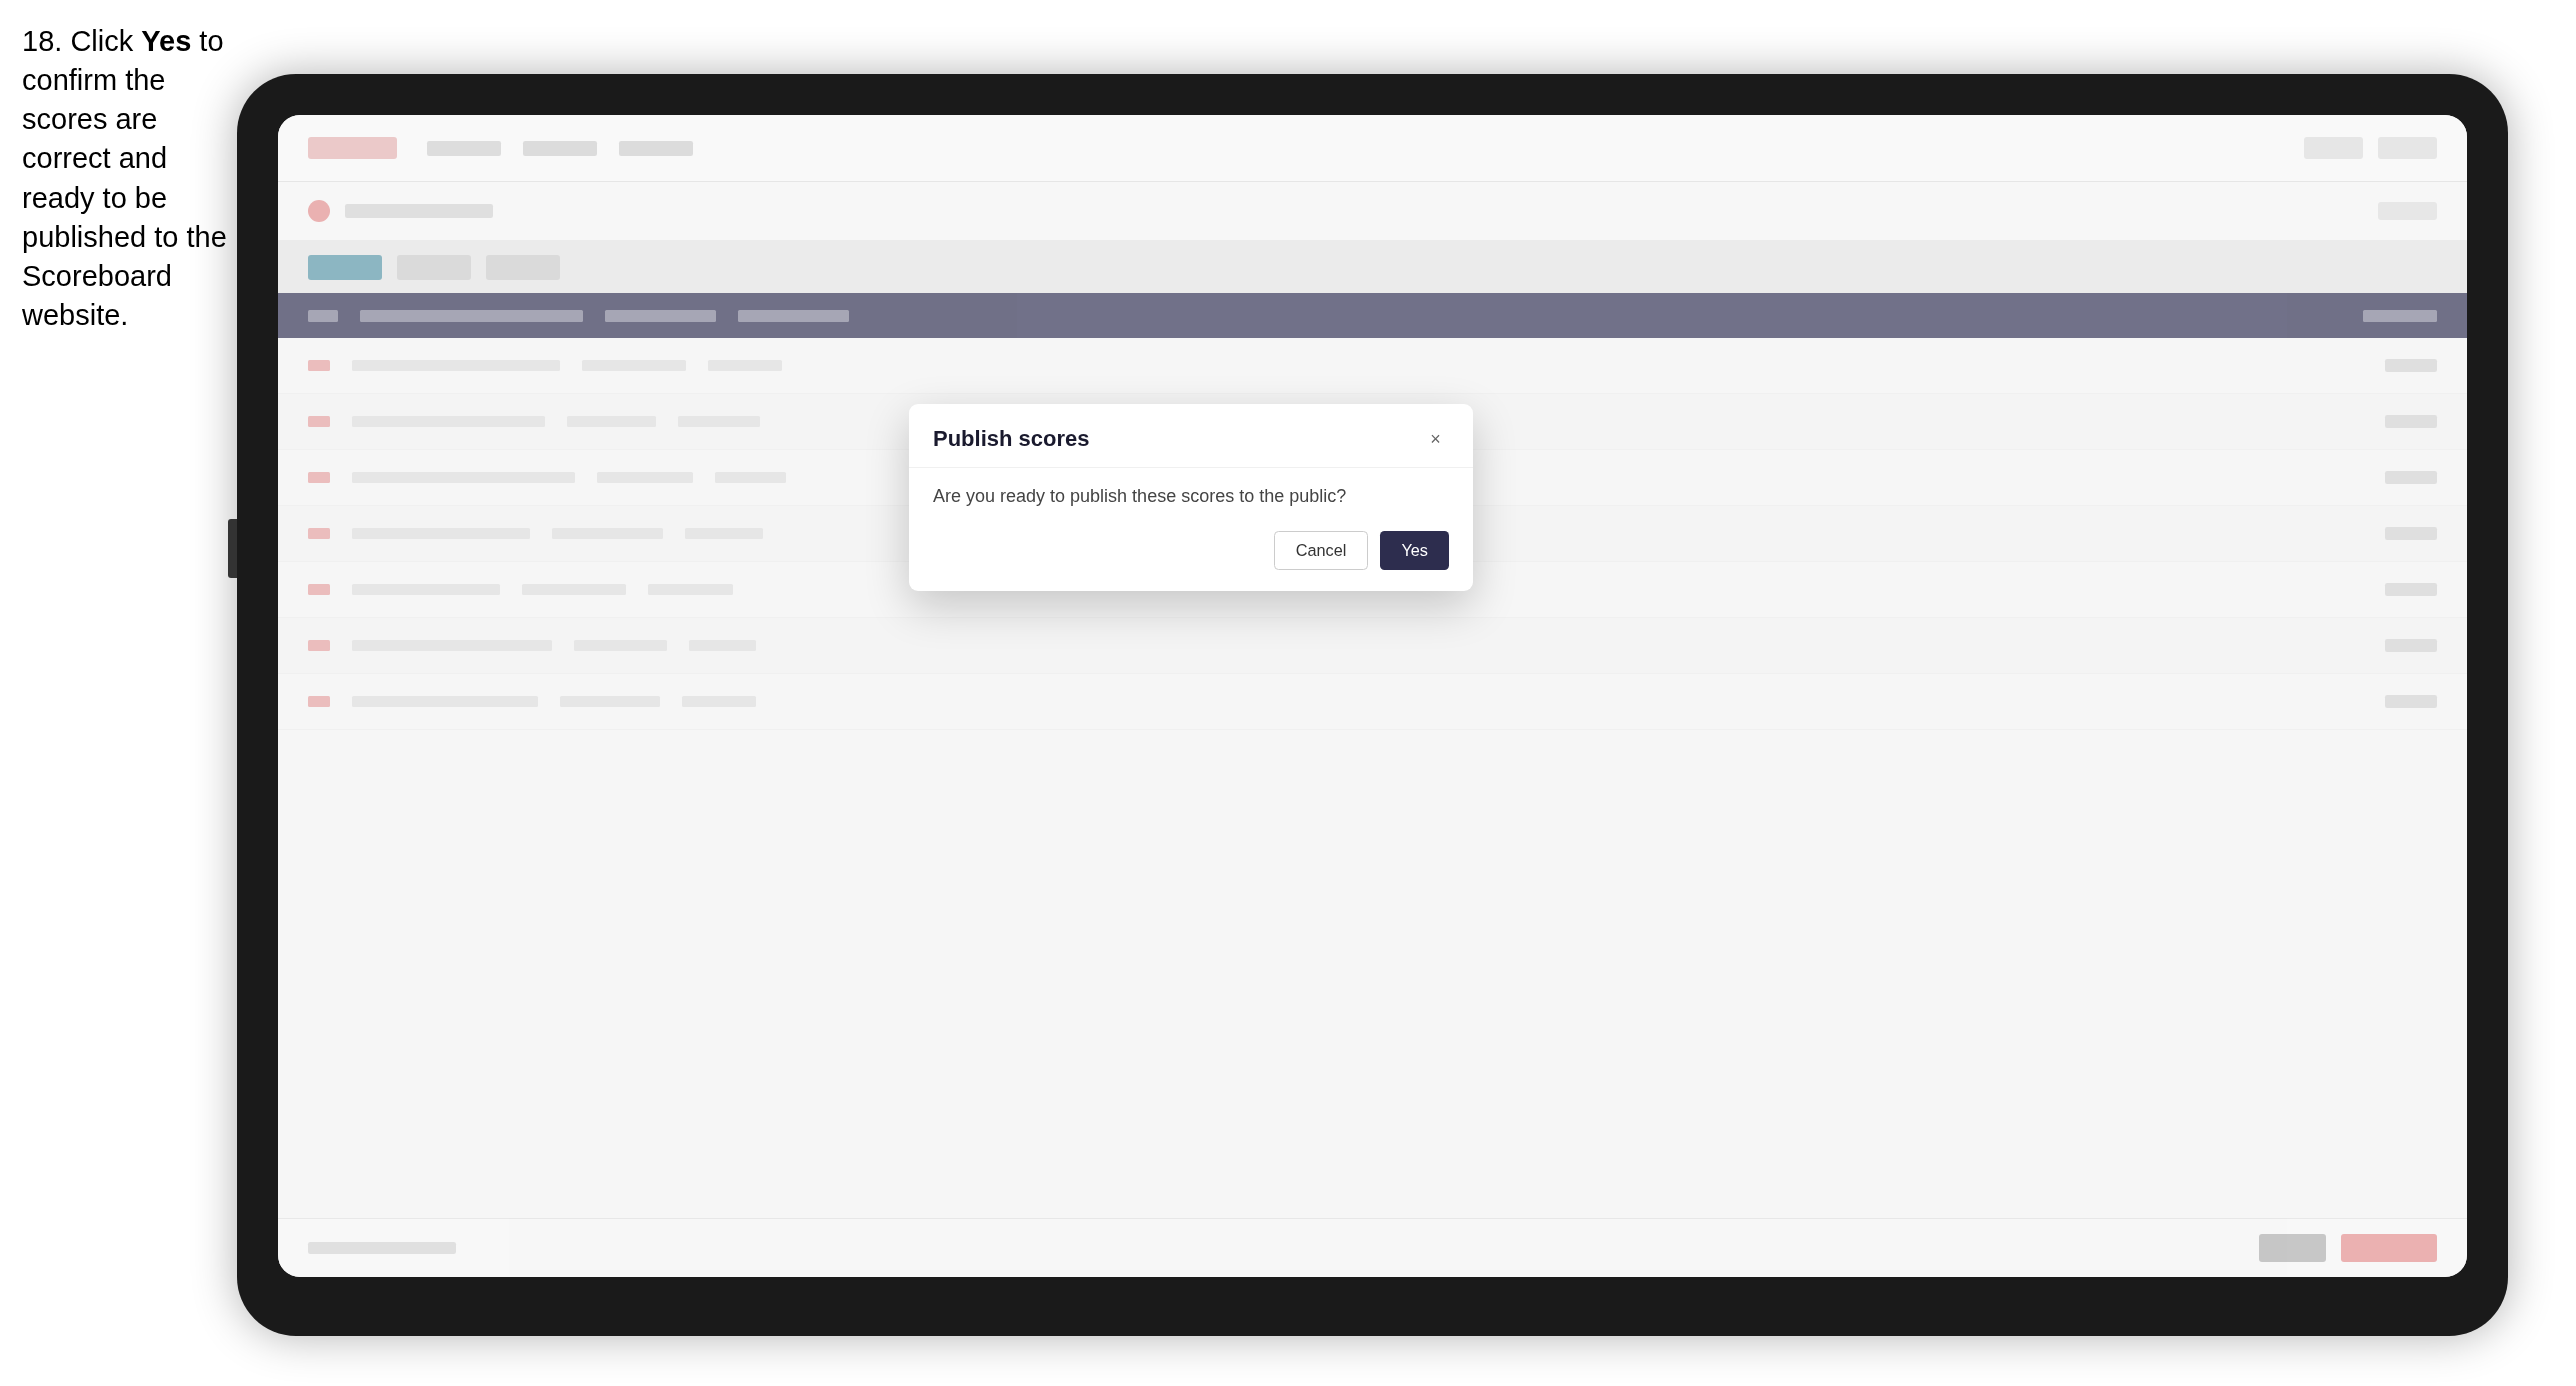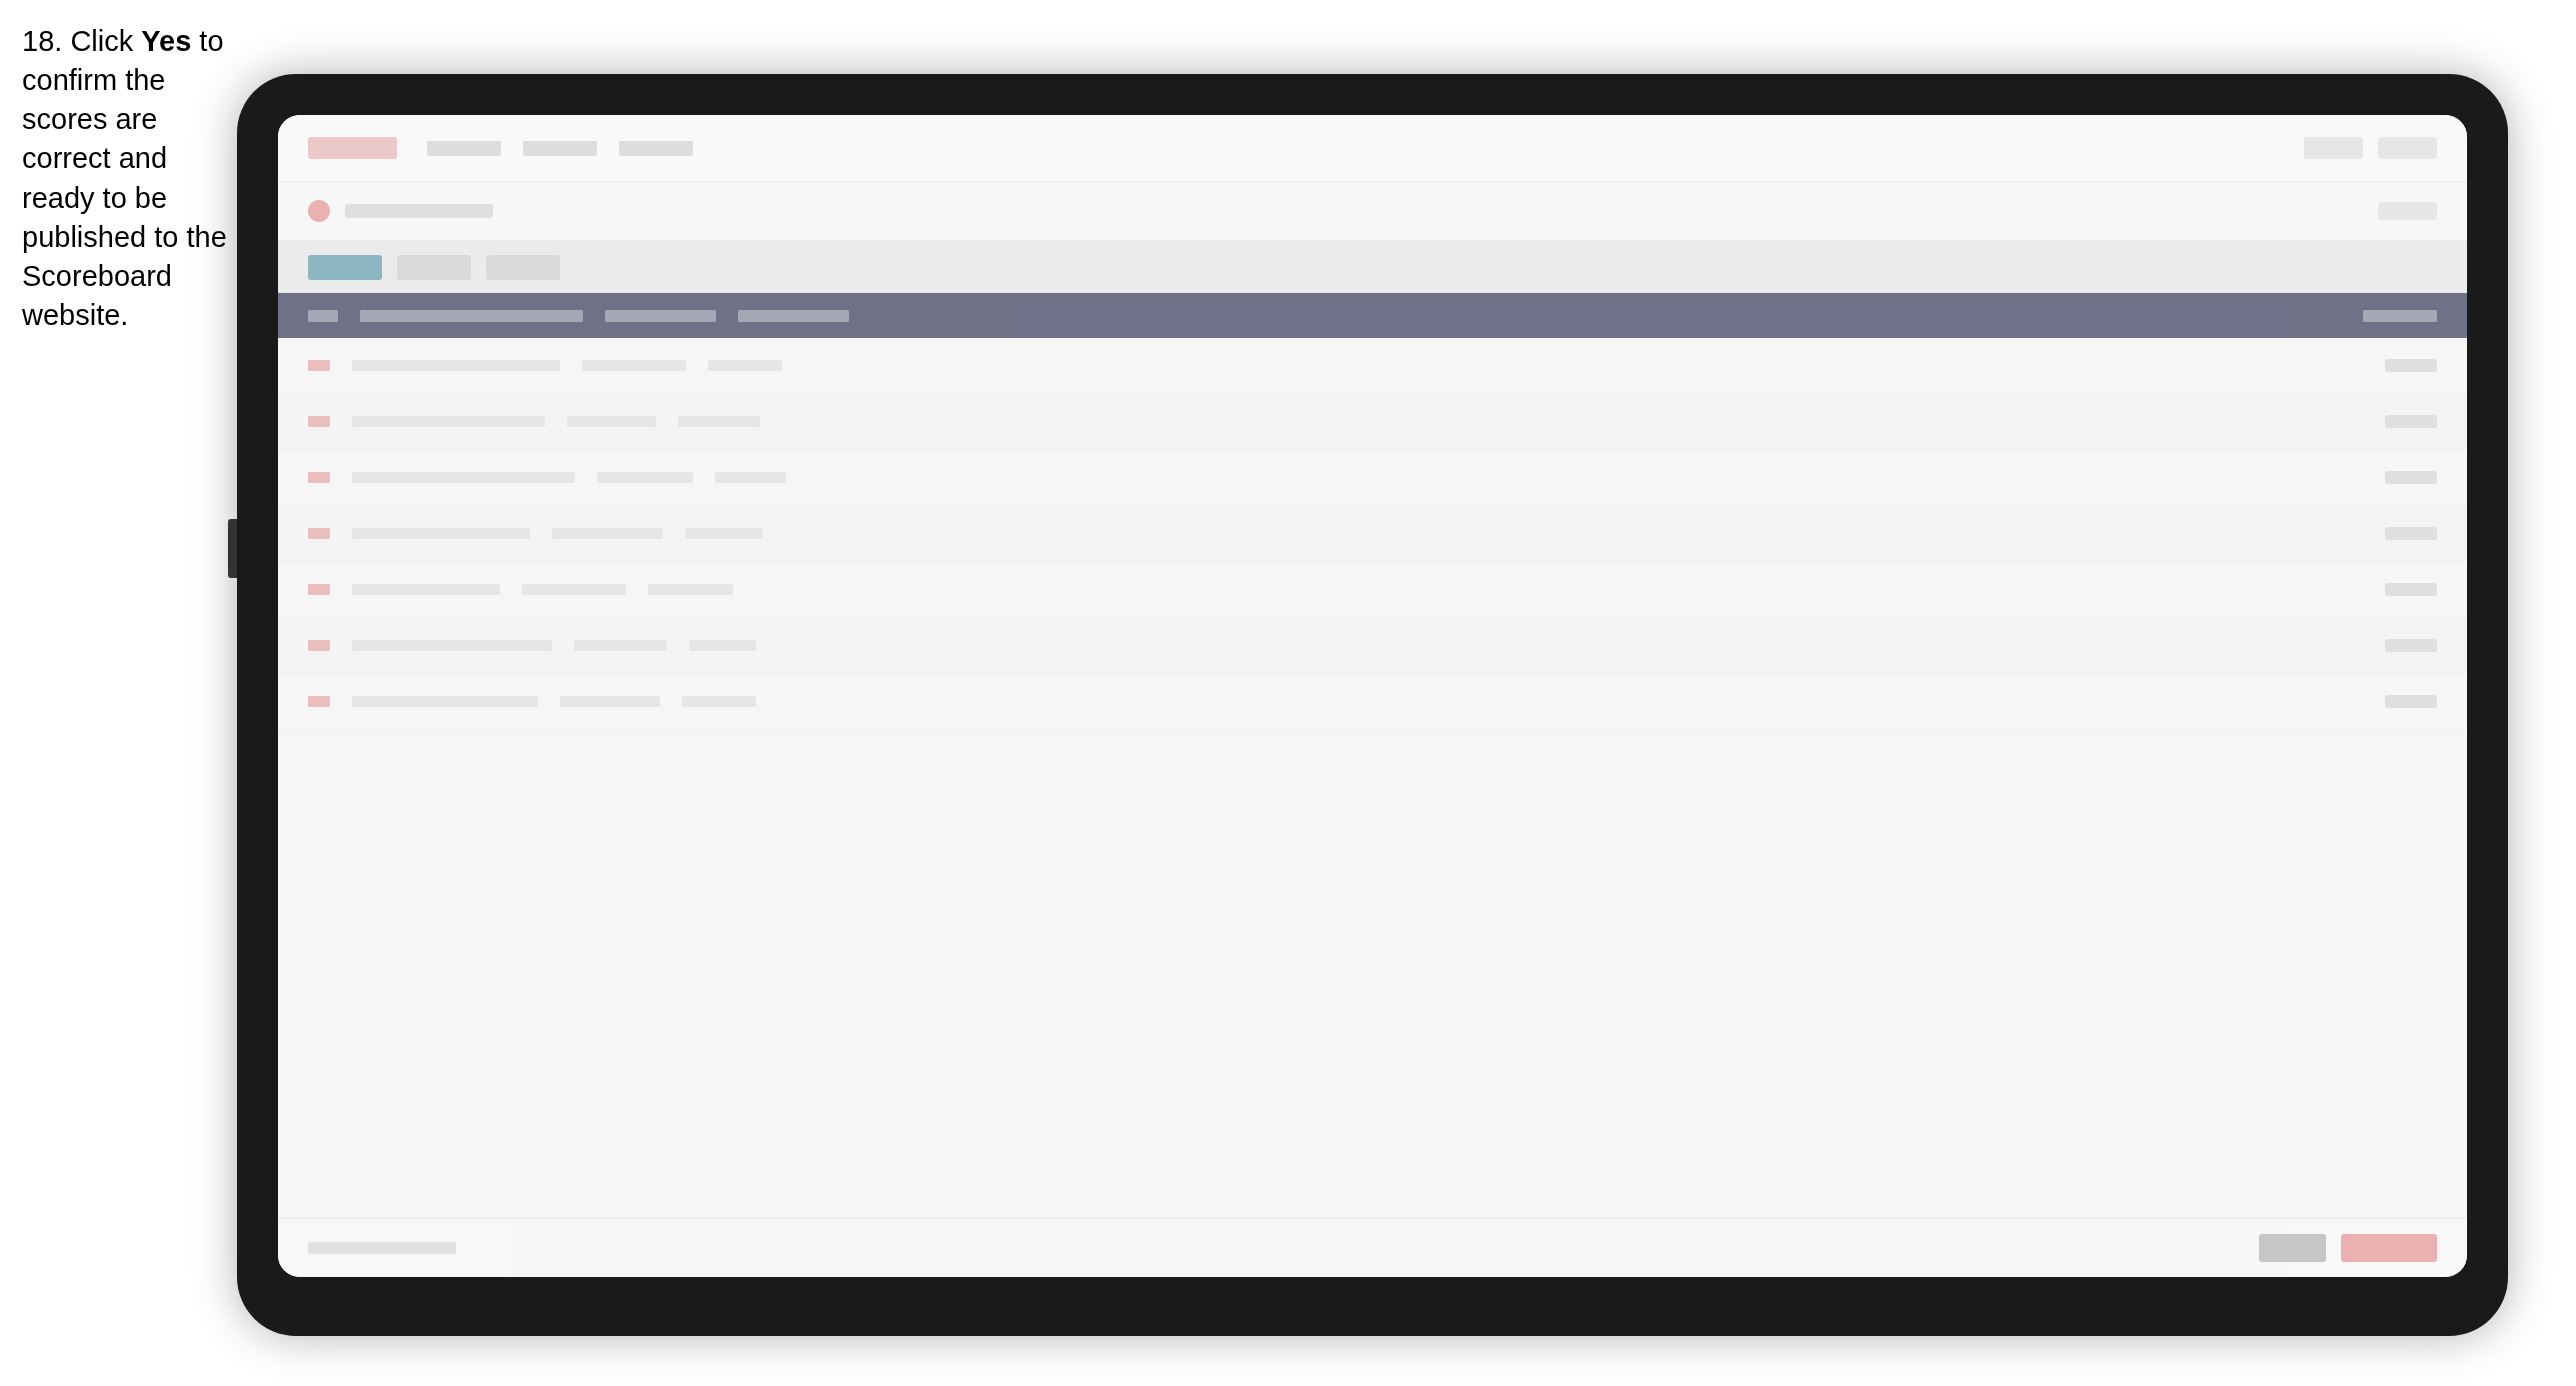--- a/index.html
+++ b/index.html
@@ -470,16 +470,29 @@
     </div>
 
     <div class="bottom-bar">
       <div class="bottom-text"></div>
       <div class="bottom-right">
         <div class="btn-gray"></div>
         <div class="btn-red"></div>
       </div>
     </div>
 
+    <div class="modal-dialog">
+      <div class="modal-header">
+        <span class="modal-title">Publish scores</span>
+        <button class="modal-close">×</button>
+      </div>
+      <div class="modal-body">
+        <p class="modal-message">Are you ready to publish these scores to the public?</p>
+        <div class="modal-actions">
+          <button class="btn-cancel">Cancel</button>
+          <button class="btn-yes">Yes</button>
+        </div>
+      </div>
+    </div>
 
   </div>
 </div>
 
 
 </body></html>

